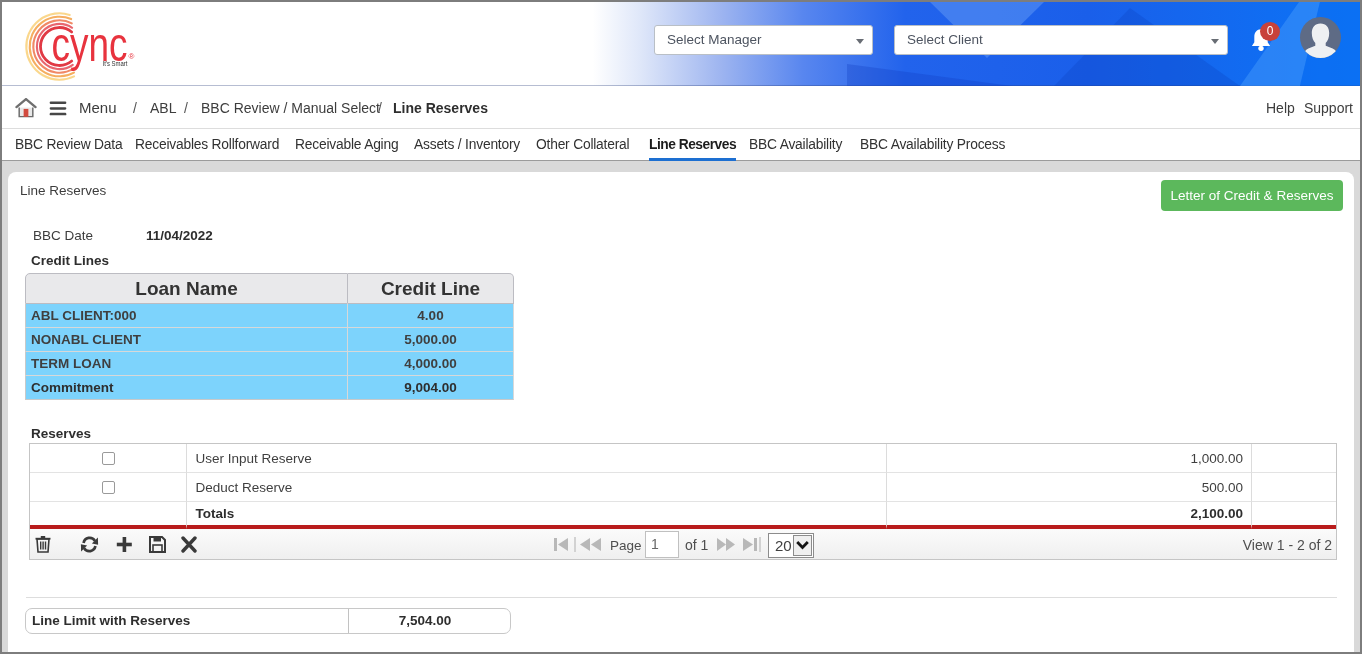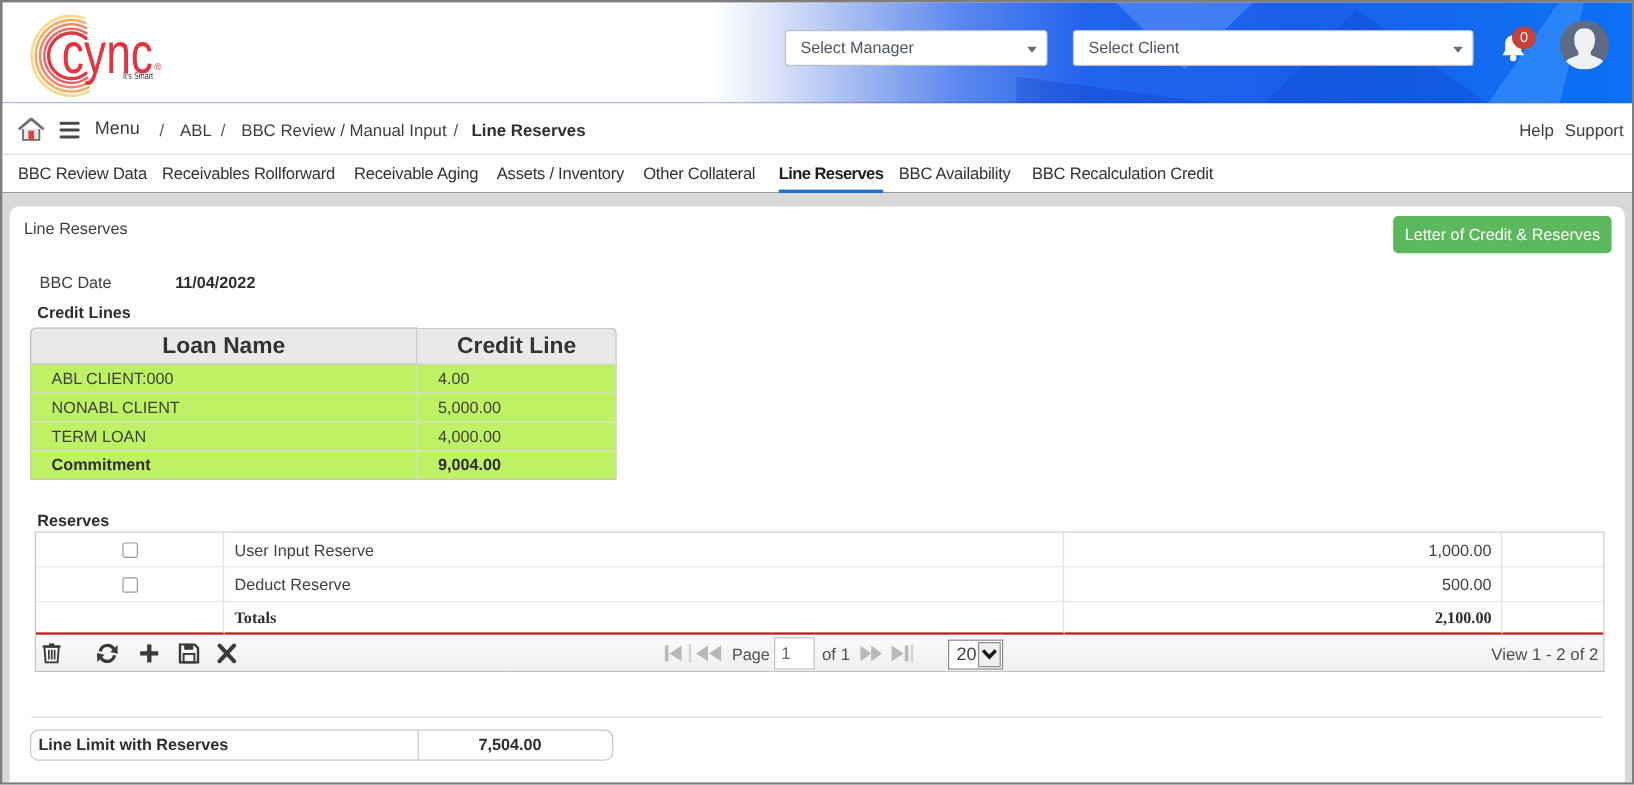--- a/index.html
+++ b/index.html
@@ -47,45 +47,45 @@
   #btnLoc { position:absolute; left:1153px; top:8px; width:182px; height:31px; background:#5cb85c;
     border-radius:4px; color:#fff; font-size:13.5px; text-align:center; line-height:31px; }
 
   
   #ctab { position:absolute; left:17px; top:101px; width:489px; border-collapse:separate; border-spacing:0;
     font-size:13.5px; color:#3f3f3f; }
   #ctab th { background:#e9e9eb; border:1px solid #bcbcc2; border-width:1px 1px 1px 0; font-size:19px; color:#333;
     height:31px; font-weight:bold; }
   #ctab th:first-child { border-left-width:1px; border-top-left-radius:5px; }
   #ctab th:last-child { border-top-right-radius:5px; }
-  #ctab td { border:1px solid #d8d8d8; border-width:0 1px 1px 0; height:24px; padding:0 17px; background:#bef264; }
+  #ctab td { border:1px solid #d8d8d8; border-width:0 1px 1px 0; height:24px; padding:0 5px; background:#7dd3fc;font-weight:bold; }
   #ctab td:first-child { border-left:1px solid #c9c9c9; }
-  #ctab tr td:last-child { text-align:left; }
+  #ctab tr td:last-child { text-align:center; }
   #ctab tr.last td { border-bottom:1px solid #c9c9c9; }
 
   
   #rgrid { position:absolute; left:21px; top:271px; width:1308px; }
   #rtab { width:1308px; border-collapse:separate; border-spacing:0; font-size:13.5px; color:#3f3f3f;
     border:1px solid #c5c5c5; border-bottom:0; }
   #rtab th { background:linear-gradient(#f7f7f7,#fdfdfd); border-bottom:1px solid #c5c5c5; border-right:1px solid #dcdcdc;
     height:30px; font-weight:bold; color:#333; }
   #rtab th:last-child { border-right:0; }
   #rtab td { border-bottom:1px solid #e3e3e3; border-right:1px solid #dcdcdc; height:29px; padding:0 8px; background:#fff; }
   #rtab td:last-child { border-right:0; }
   #rtab td.amt { text-align:right; }
-  #rtab tr.tot td { border-bottom:2px solid #b91c1c; height:27px;font-family:Liberation Serif, serif; }
+  #rtab tr.tot td { border-bottom:4px solid #b91c1c; height:27px; }
   .cb { width:13px; height:13px; border:1px solid #9a9a9a; border-radius:2px; background:#fff; margin:0 auto; }
 
   #rbar { position:relative; width:1308px; height:31px; background:linear-gradient(#fbfbfb,#efefef);
     border:1px solid #c5c5c5; border-top:0; font-size:14px; color:#555; }
   #rbar svg { position:absolute; top:7px; }
   .pgtxt { position:absolute; top:8px; color:#4e4e4e; font-size:14px; white-space:nowrap; }
   #pginput { position:absolute; left:615px; top:2px; width:34px; height:27px; border:1px solid #c0c0c0;
     font-size:14px; color:#666; padding-left:5px; line-height:25px; background:#fff; }
-  #pgsel { position:absolute; left:760px; top:4px; width:46px; height:25px; border:1px solid #8c8c8c; background:#fff; }
+  #pgsel { position:absolute; left:738px; top:4px; width:46px; height:25px; border:1px solid #8c8c8c; background:#fff; }
   #pgsel .num { position:absolute; left:6px; top:3px; font-size:15px; color:#3f3f3f; }
   #pgsel .ab { position:absolute; right:1px; top:1px; width:19px; height:21px; background:#efefef; border:1px solid #8c8c8c; }
   .vsep { position:absolute; top:8px; width:2px; height:15px; background:#d2d2d2; }
 
   
   #lltab { position:absolute; left:17px; top:436px; width:486px; height:26px; border:1px solid #c8c8c8;
     border-radius:7px; font-size:13.5px; }
   #lltab .c1 { position:absolute; left:0; top:0; width:323px; height:24px; border-right:1px solid #c2c2c2;
     line-height:24px; padding-left:6px; font-weight:bold; color:#2e2e2e; }
   #lltab .c2 { position:absolute; left:324px; top:0; right:0; height:24px; line-height:24px; text-align:center;
@@ -140,36 +140,36 @@
     </svg>
     <svg class="itm" style="left:47px; top:14px;" width="18" height="15" viewBox="0 0 20 18">
       <rect x="0" y="0.6" width="20" height="3" rx="1.4" fill="#474747"></rect>
       <rect x="0" y="7.4" width="20" height="3" rx="1.4" fill="#474747"></rect>
       <rect x="0" y="14.2" width="20" height="3" rx="1.4" fill="#474747"></rect>
     </svg>
     <span class="itm" style="left:77px; font-size:15px; top:12px;">Menu</span>
     <span class="itm sep" style="left:131px;">/</span>
     <span class="itm" style="left:148px;">ABL</span>
     <span class="itm sep" style="left:182px;">/</span>
-    <span class="itm" style="left:199px;">BBC Review / Manual Input</span>
+    <span class="itm" style="left:199px;">BBC Review / Manual Select</span>
     <span class="itm sep" style="left:376px;">/</span>
     <span class="itm b" style="left:391px;">Line Reserves</span>
     <span class="itm" style="left:1264px;">Help</span>
     <span class="itm" style="right:7px;">Support</span>
   </div>
 
   <div id="tabrow">
     <span class="tab" style="left:13px;">BBC Review Data</span>
     <span class="tab" style="left:133px;">Receivables Rollforward</span>
     <span class="tab" style="left:293px;">Receivable Aging</span>
     <span class="tab" style="left:412px;">Assets / Inventory</span>
     <span class="tab" style="left:534px;">Other Collateral</span>
     <span class="tab act" style="left:647px;">Line Reserves</span>
     <span class="tab" style="left:747px;">BBC Availability</span>
-    <span class="tab" style="left:858px;">BBC Recalculation Credit</span>
+    <span class="tab" style="left:858px;">BBC Availability Process</span>
     <div id="tabu" style="left:647px; width:87px;"></div>
   </div>
 
   <div id="grayband"></div>
 
   <div id="card">
     <span class="lbl" style="left:12px; top:11px;">Line Reserves</span>
     <div id="btnLoc">Letter of Credit &amp; Reserves</div>
 
     <span class="lbl" style="left:25px; top:56px;">BBC Date</span>

